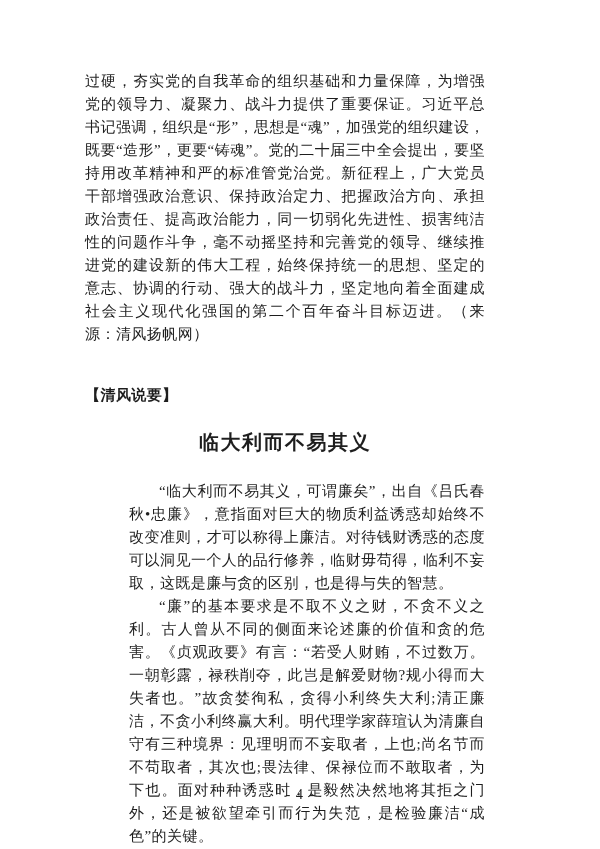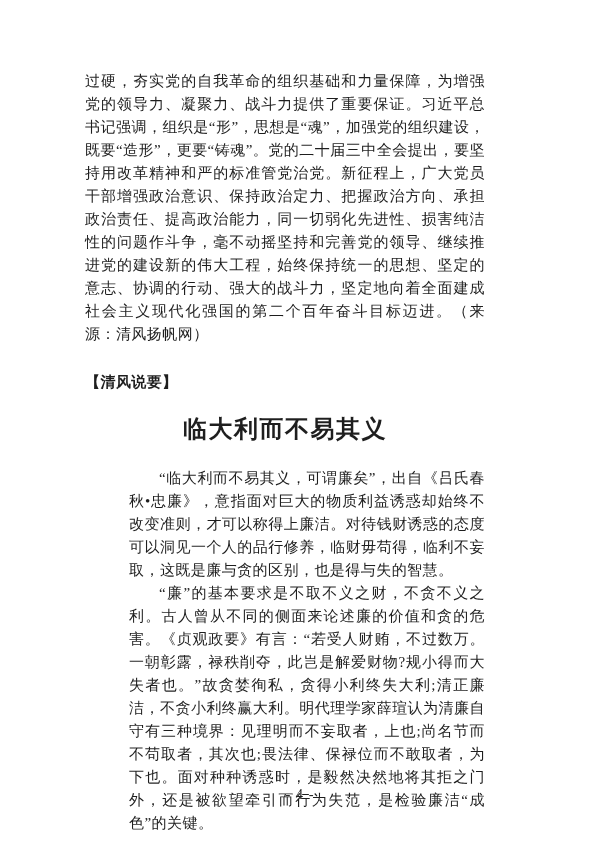--- a/index.html
+++ b/index.html
@@ -29,28 +29,28 @@
     letter-spacing: 0.45px;
     text-align: justify;
     text-justify: inter-character;
     word-break: break-all;
   }
   .indent {
     text-indent: 2em;
     margin-left: 44px;
   }
   .section-header {
-    margin-top: 25px;
+    margin-top: 38px;
     font-weight: bold;
     text-align: left;
     text-indent: 0;
   }
   .article-title {
     margin: 21px 0 24px 0;
-    font-size: 24px;
+    font-size: 20px;
     line-height: 28px;
     font-weight: bold;
     text-align: center;
     letter-spacing: 1.5px;
   }
   .page-number {
     position: absolute;
     top: 786px;
     left: 0;
     width: 600px;

